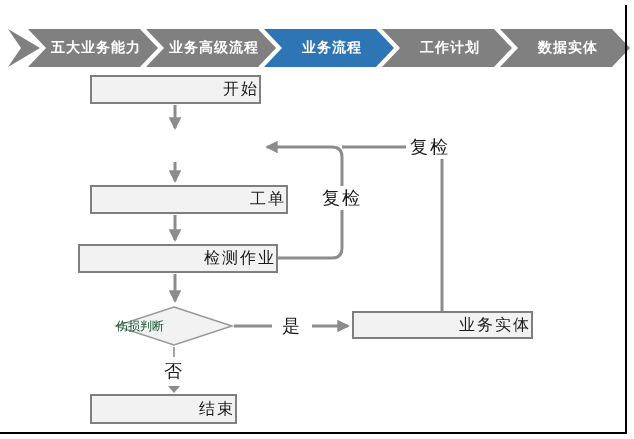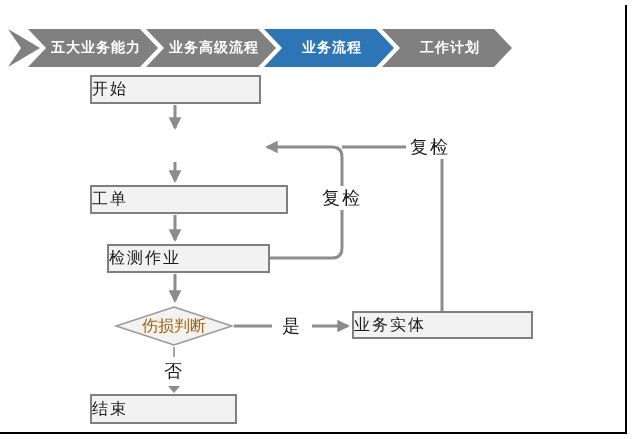--- a/index.html
+++ b/index.html
@@ -18,31 +18,31 @@
     clip-path:polygon(0 0,calc(100% - 18px) 0,100% 50%,calc(100% - 18px) 100%,0 100%,18px 50%);
     display:flex;align-items:center;justify-content:center;
     color:#ffffff;font-size:14px;font-weight:bold;letter-spacing:1px;
     padding-left:6px;box-sizing:border-box;cursor:pointer;
   }
   .crumb.active{background:#2E75B6;}
   
   svg.wires{position:absolute;left:0;top:0;z-index:1;}
   .node{
     position:absolute;background:#F2F2F2;border:2px solid #7F7F7F;
-    box-sizing:border-box;display:flex;align-items:center;justify-content:flex-start;
+    box-sizing:border-box;display:flex;align-items:center;justify-content:flex-end;
     color:#1a1a1a;font-size:16px;letter-spacing:2px;z-index:2;
   }
   .edge-label{
     position:absolute;display:flex;align-items:center;justify-content:center;
     color:#1a1a1a;font-size:18px;letter-spacing:2px;z-index:3;background:#ffffff;
   }
   .edge-label.nobg{background:transparent;}
   .diamond-label{
-    position:absolute;display:flex;align-items:center;justify-content:center;
-    color:#a16207;font-size:16px;z-index:2;
+    position:absolute;display:flex;align-items:center;justify-content:flex-start;
+    color:#14532d;font-size:12px;z-index:2;
   }
   
   .frame-right{position:absolute;left:625px;top:5px;width:2px;height:429px;background:#000;}
   .frame-bottom{position:absolute;left:0;top:432px;width:627px;height:2px;background:#000;}
 </style>
 </head>
 <body>
 
 <div id="stage">
 
@@ -52,20 +52,23 @@
         <span>五大业务能力</span>
       </div>
     <div class="crumb" style="left:146px">
         <span>业务高级流程</span>
       </div>
     <div class="crumb active" style="left:264px">
         <span>业务流程</span>
       </div>
     <div class="crumb" style="left:382px">
         <span>工作计划</span>
+      </div>
+    <div class="crumb" style="left:500px">
+        <span>数据实体</span>
       </div>
   </div>
 
   <svg class="wires" width="634" height="439" viewBox="0 0 634 439">
     <defs>
       <marker id="ah" markerUnits="strokeWidth" markerWidth="4.2" markerHeight="4.2" viewBox="0 0 10 10" refX="8.5" refY="5" orient="auto">
         <path d="M0 0 L10 5 L0 10 z" fill="#8C8C8C"></path>
       </marker>
     </defs>
     <g stroke="#8C8C8C" stroke-width="3" fill="none">
@@ -82,21 +85,21 @@
     <path d="M168 386 L180 386 L174 393 Z" fill="#8C8C8C" stroke="none"></path>
     <polygon points="174,307 232,326 174,345 116,326" fill="#F2F2F2" stroke="#999999" stroke-width="1.5"></polygon>
   </svg>
 
   <div class="node" style="left:90px;top:75px;width:171px;height:29px">
     <span>开始</span>
   </div>
   <div class="node" style="left:90px;top:185px;width:198px;height:29px">
     <span>工单</span>
   </div>
-  <div class="node" style="left:107px;top:244px;width:163px;height:29px">
+  <div class="node" style="left:78px;top:244px;width:200px;height:29px">
     <span>检测作业</span>
   </div>
   <div class="diamond-label" style="left:116px;top:314px;width:116px;height:24px">
     <span>伤损判断</span>
   </div>
   <div class="node" style="left:352px;top:311px;width:181px;height:28px">
     <span>业务实体</span>
   </div>
   <div class="node" style="left:90px;top:394px;width:147px;height:30px">
     <span>结束</span>

